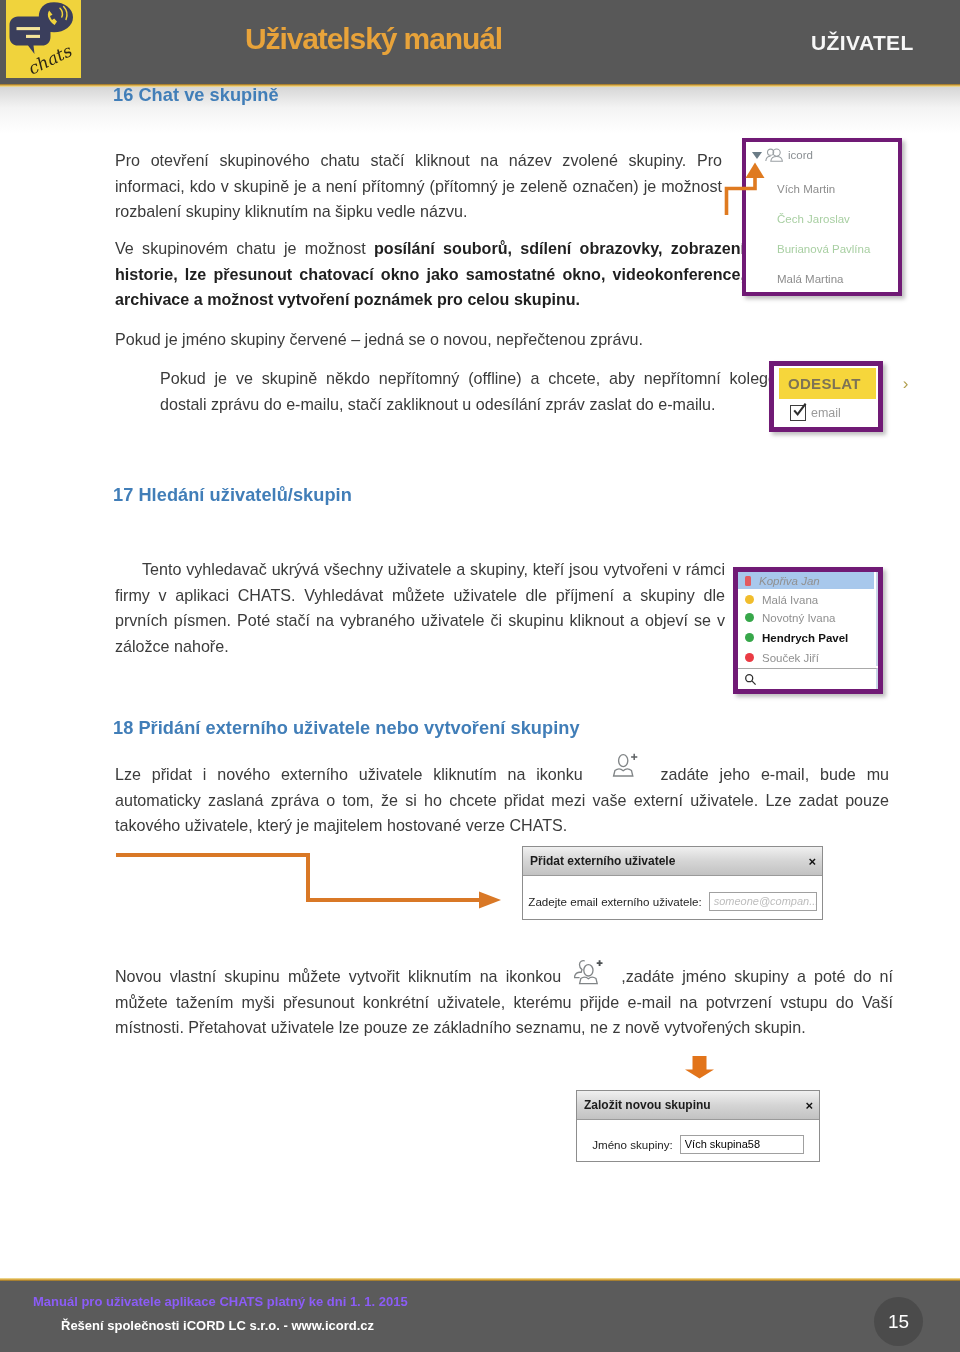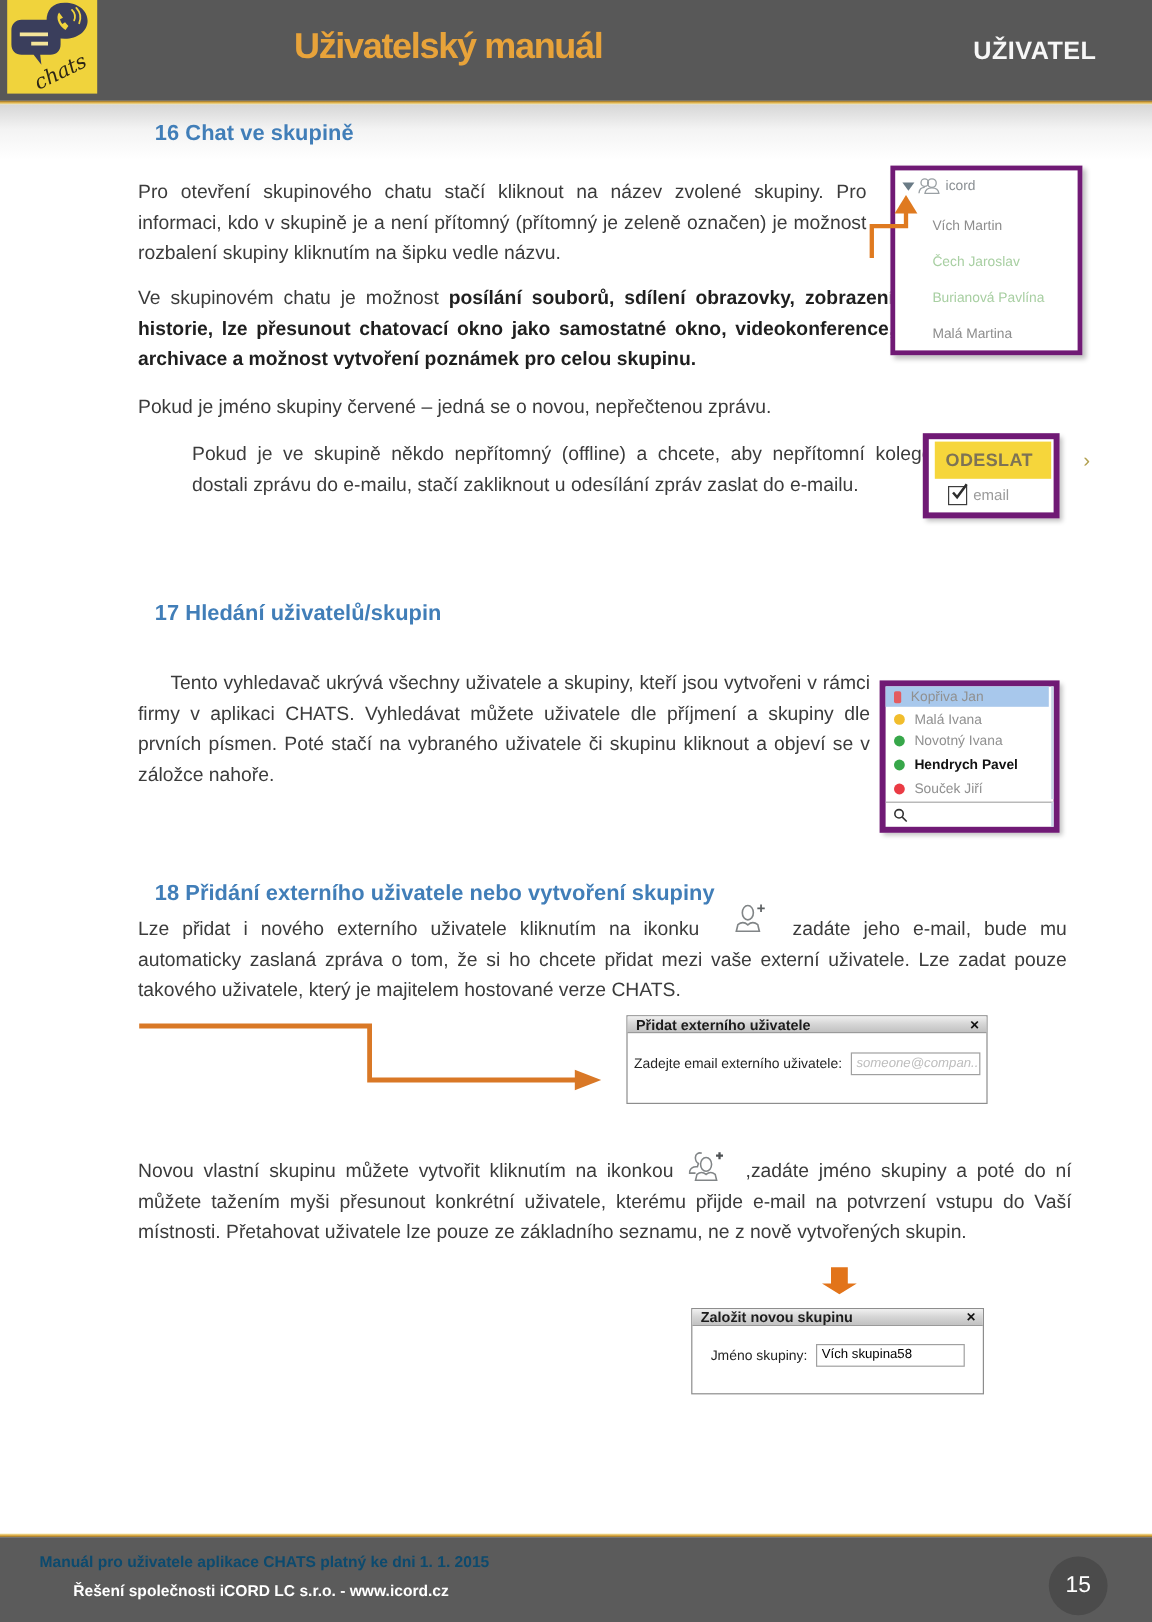--- a/index.html
+++ b/index.html
@@ -14,27 +14,27 @@
             background:linear-gradient(to bottom,rgba(120,120,120,0.30) 0%,rgba(160,160,160,0.12) 45%,rgba(255,255,255,0) 100%);}
   .logo{position:absolute;left:6px;top:0px;width:75px;height:78px;background:#f0d33c;}
   .logo svg{display:block;}
   .hdr-title{position:absolute;left:245px;top:22px;font-size:30px;font-weight:bold;color:#e8a33a;letter-spacing:-1.1px;}
   .hdr-right{position:absolute;left:811px;top:31px;font-size:21px;color:#f7f7f7;font-weight:bold;letter-spacing:0.4px;}
 
   
   .ftr{position:absolute;left:0;top:1281px;width:960px;height:71px;background:#5b5b5b;}
   .ftr-rule{position:absolute;left:0;top:1278px;width:960px;height:3px;
             background:linear-gradient(to bottom,#f2e6a8 0%,#d8a53f 55%,#8a6a28 100%);}
-  .ftr-l1{position:absolute;left:33px;top:1294px;font-size:13px;color:#0c4a6e;font-weight:bold;}
+  .ftr-l1{position:absolute;left:33px;top:1294px;font-size:13px;color:#8b5cf6;font-weight:bold;}
   .ftr-l2{position:absolute;left:33px;top:1318px;font-size:13px;color:#fff;font-weight:bold;margin-left:28px;}
   .pagenum{position:absolute;left:874px;top:1297px;width:49px;height:49px;border-radius:50%;
            background:#4b4b4b;color:#fff;font-size:19px;display:flex;align-items:center;justify-content:center;}
 
   
-  .sec-h{position:absolute;font-size:18.2px;color:#417eb8;font-weight:bold;margin:16px;letter-spacing:0.05px;}
+  .sec-h{position:absolute;font-size:18.2px;color:#417eb8;font-weight:bold;margin:0;letter-spacing:0.05px;}
   .para{position:absolute;font-size:16.1px;color:#3b3b3b;line-height:25.5px;margin:0;text-align:justify;}
   .para b{font-weight:bold;color:#1f1f1f;}
   .icon-inline{display:inline-block;width:56px;height:1px;}
   .icon-inline2{display:inline-block;width:52px;height:1px;}
   .inl-icon{position:absolute;}
 
   
   .shot{position:absolute;background:#fff;border:4px solid #701a75;box-sizing:border-box;
         box-shadow:3px 3px 4px rgba(0,0,0,0.25);}
   
@@ -62,21 +62,21 @@
   .sl-list{position:absolute;left:0;top:0;right:0;height:94px;border-right:2px solid #c9d6e8;box-sizing:border-box;}
   .sl-item{position:absolute;left:0px;right:2px;height:17px;display:flex;align-items:center;gap:8px;padding-left:7px;box-sizing:border-box;font-size:11.5px;color:#909090;}
   .sl-item.sel{background:#a8c8ec;}
   .sl-item.bold{color:#121212;font-weight:bold;}
   .sl-dot{width:9px;height:9px;border-radius:50%;flex:none;}
   .sl-dot.sq{border-radius:1.5px;width:6px;height:10px;}
   .sl-search{position:absolute;left:0px;bottom:0px;right:0;height:21px;border-top:1px solid #a9a9a9;border-right:2px solid #c9d6e8;display:flex;align-items:center;padding-left:6px;box-sizing:border-box;}
 
   
   .dlg{position:absolute;background:#fff;border:1px solid #8d8d8d;box-sizing:border-box;}
-  .dlg-tb{height:14px;background:linear-gradient(to bottom,#f0f0f0 0%,#d5d5d5 50%,#c2c2c2 100%);
+  .dlg-tb{height:29px;background:linear-gradient(to bottom,#f0f0f0 0%,#d5d5d5 50%,#c2c2c2 100%);
           border-bottom:1px solid #9a9a9a;display:flex;align-items:center;justify-content:space-between;
           padding:0 6px 0 7px;box-sizing:border-box;}
   .dlg-title{font-size:12px;font-weight:bold;color:#1c1c1c;}
   .dlg-x{font-size:13px;color:#111;font-weight:bold;line-height:1;}
   .dlg-body{display:flex;align-items:center;justify-content:center;gap:7px;height:calc(100% - 22px);}
   .dlg-lbl{font-size:11.6px;color:#242424;white-space:nowrap;}
   .dlg-inp{border:1px solid #a0a0a0;background:#fff;height:19px;display:flex;align-items:center;
            padding:0 4px;box-sizing:border-box;font-size:11px;white-space:nowrap;overflow:hidden;}
   .dlg-inp.ph{color:#bdbdbd;font-style:italic;}
   #dlg-ext{left:522px;top:846px;width:301px;height:74px;}
@@ -164,21 +164,21 @@
         <svg width="18" height="18" viewBox="0 0 18 18">
           <path d="M3.2 8.4 L6.6 12.4 L14.6 1.6" fill="none" stroke="#2e2e2e" stroke-width="2.1"></path>
         </svg>
       </span>
       <span class="od-lbl">email</span>
     </div>
   </div>
 
   <div class="shot" id="shot-search">
    <div class="sl-list">
-    <div class="sl-item sel" style="top:0px;">
+    <div class="sl-item sel" style="top:0px;font-style:italic;">
       <span class="sl-dot sq" style="background:#e35b60"></span>
       <span>Kopřiva Jan</span>
         </div>
     <div class="sl-item" style="top:19px;">
       <span class="sl-dot" style="background:#f1bd2c"></span>
       <span>Malá Ivana</span>
         </div>
     <div class="sl-item" style="top:37px;">
       <span class="sl-dot" style="background:#37a74a"></span>
       <span>Novotný Ivana</span>

